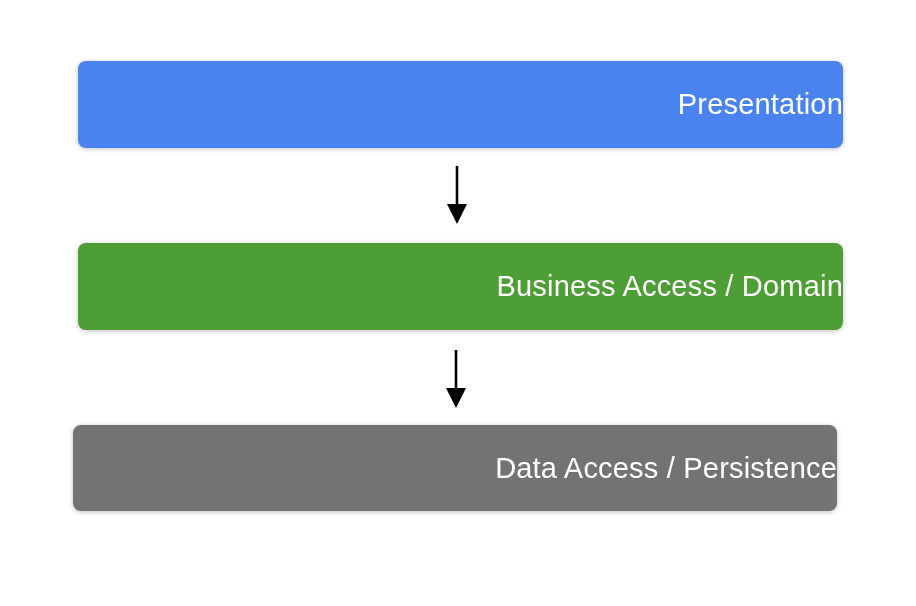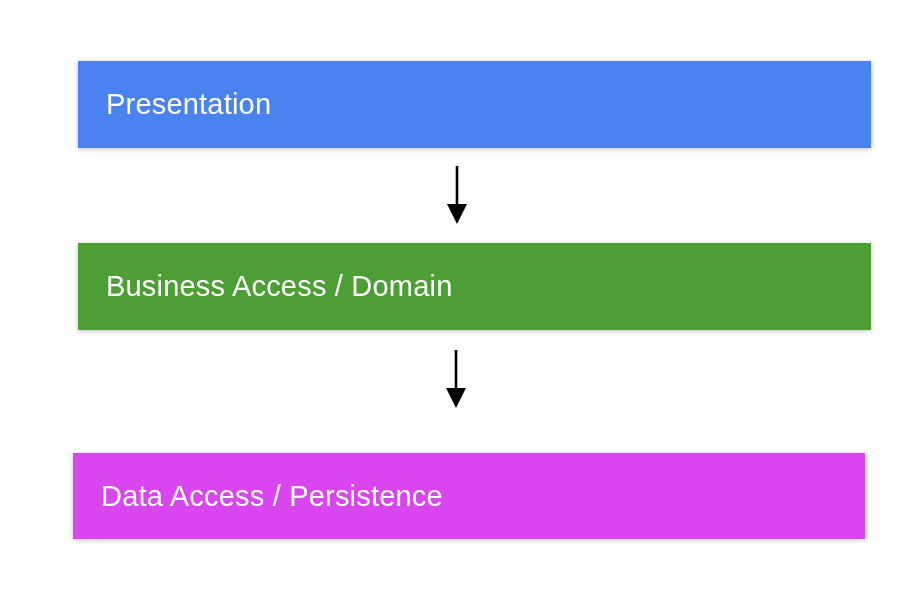--- a/index.html
+++ b/index.html
@@ -12,26 +12,25 @@
     position: relative;
     width: 916px;
     height: 606px;
     background: #ffffff;
     overflow: hidden;
   }
   .layer-box {
     position: absolute;
     width: 765px;
     height: 87px;
-    border-radius: 0;
+    border-radius: 8px;
     box-shadow: 0 1px 5px rgba(0,0,0,0.25);
     display: flex;
     align-items: center;
-    justify-content: flex-start;
-    padding-left: 28px;
+    justify-content: flex-end;
   }
   .layer-label {
     color: #ffffff;
     font-size: 29px;
     font-weight: 400;
     letter-spacing: 0.2px;
     white-space: nowrap;
   }
   #layer-presentation { left: 78px; top: 61px; }
   #layer-business    { left: 78px; top: 243px; }
@@ -60,17 +59,17 @@
 
   <div class="layer-box" id="layer-business" style="background-color: rgb(77, 158, 52);">
     <span class="layer-label">Business Access / Domain</span>
   </div>
 
   <svg class="arrow" id="arrow-2" viewBox="0 0 26 58">
     <line x1="13" y1="0" x2="13" y2="41" stroke="#000000" stroke-width="2.6"></line>
     <polygon points="3,38 23,38 13,58" fill="#000000"></polygon>
   </svg>
 
-  <div class="layer-box" id="layer-data" style="background-color: #d946ef; margin-top: 28px;">
+  <div class="layer-box" id="layer-data" style="background-color: #737373;">
     <span class="layer-label">Data Access / Persistence</span>
   </div>
 
 </div>
 
 </body></html>

